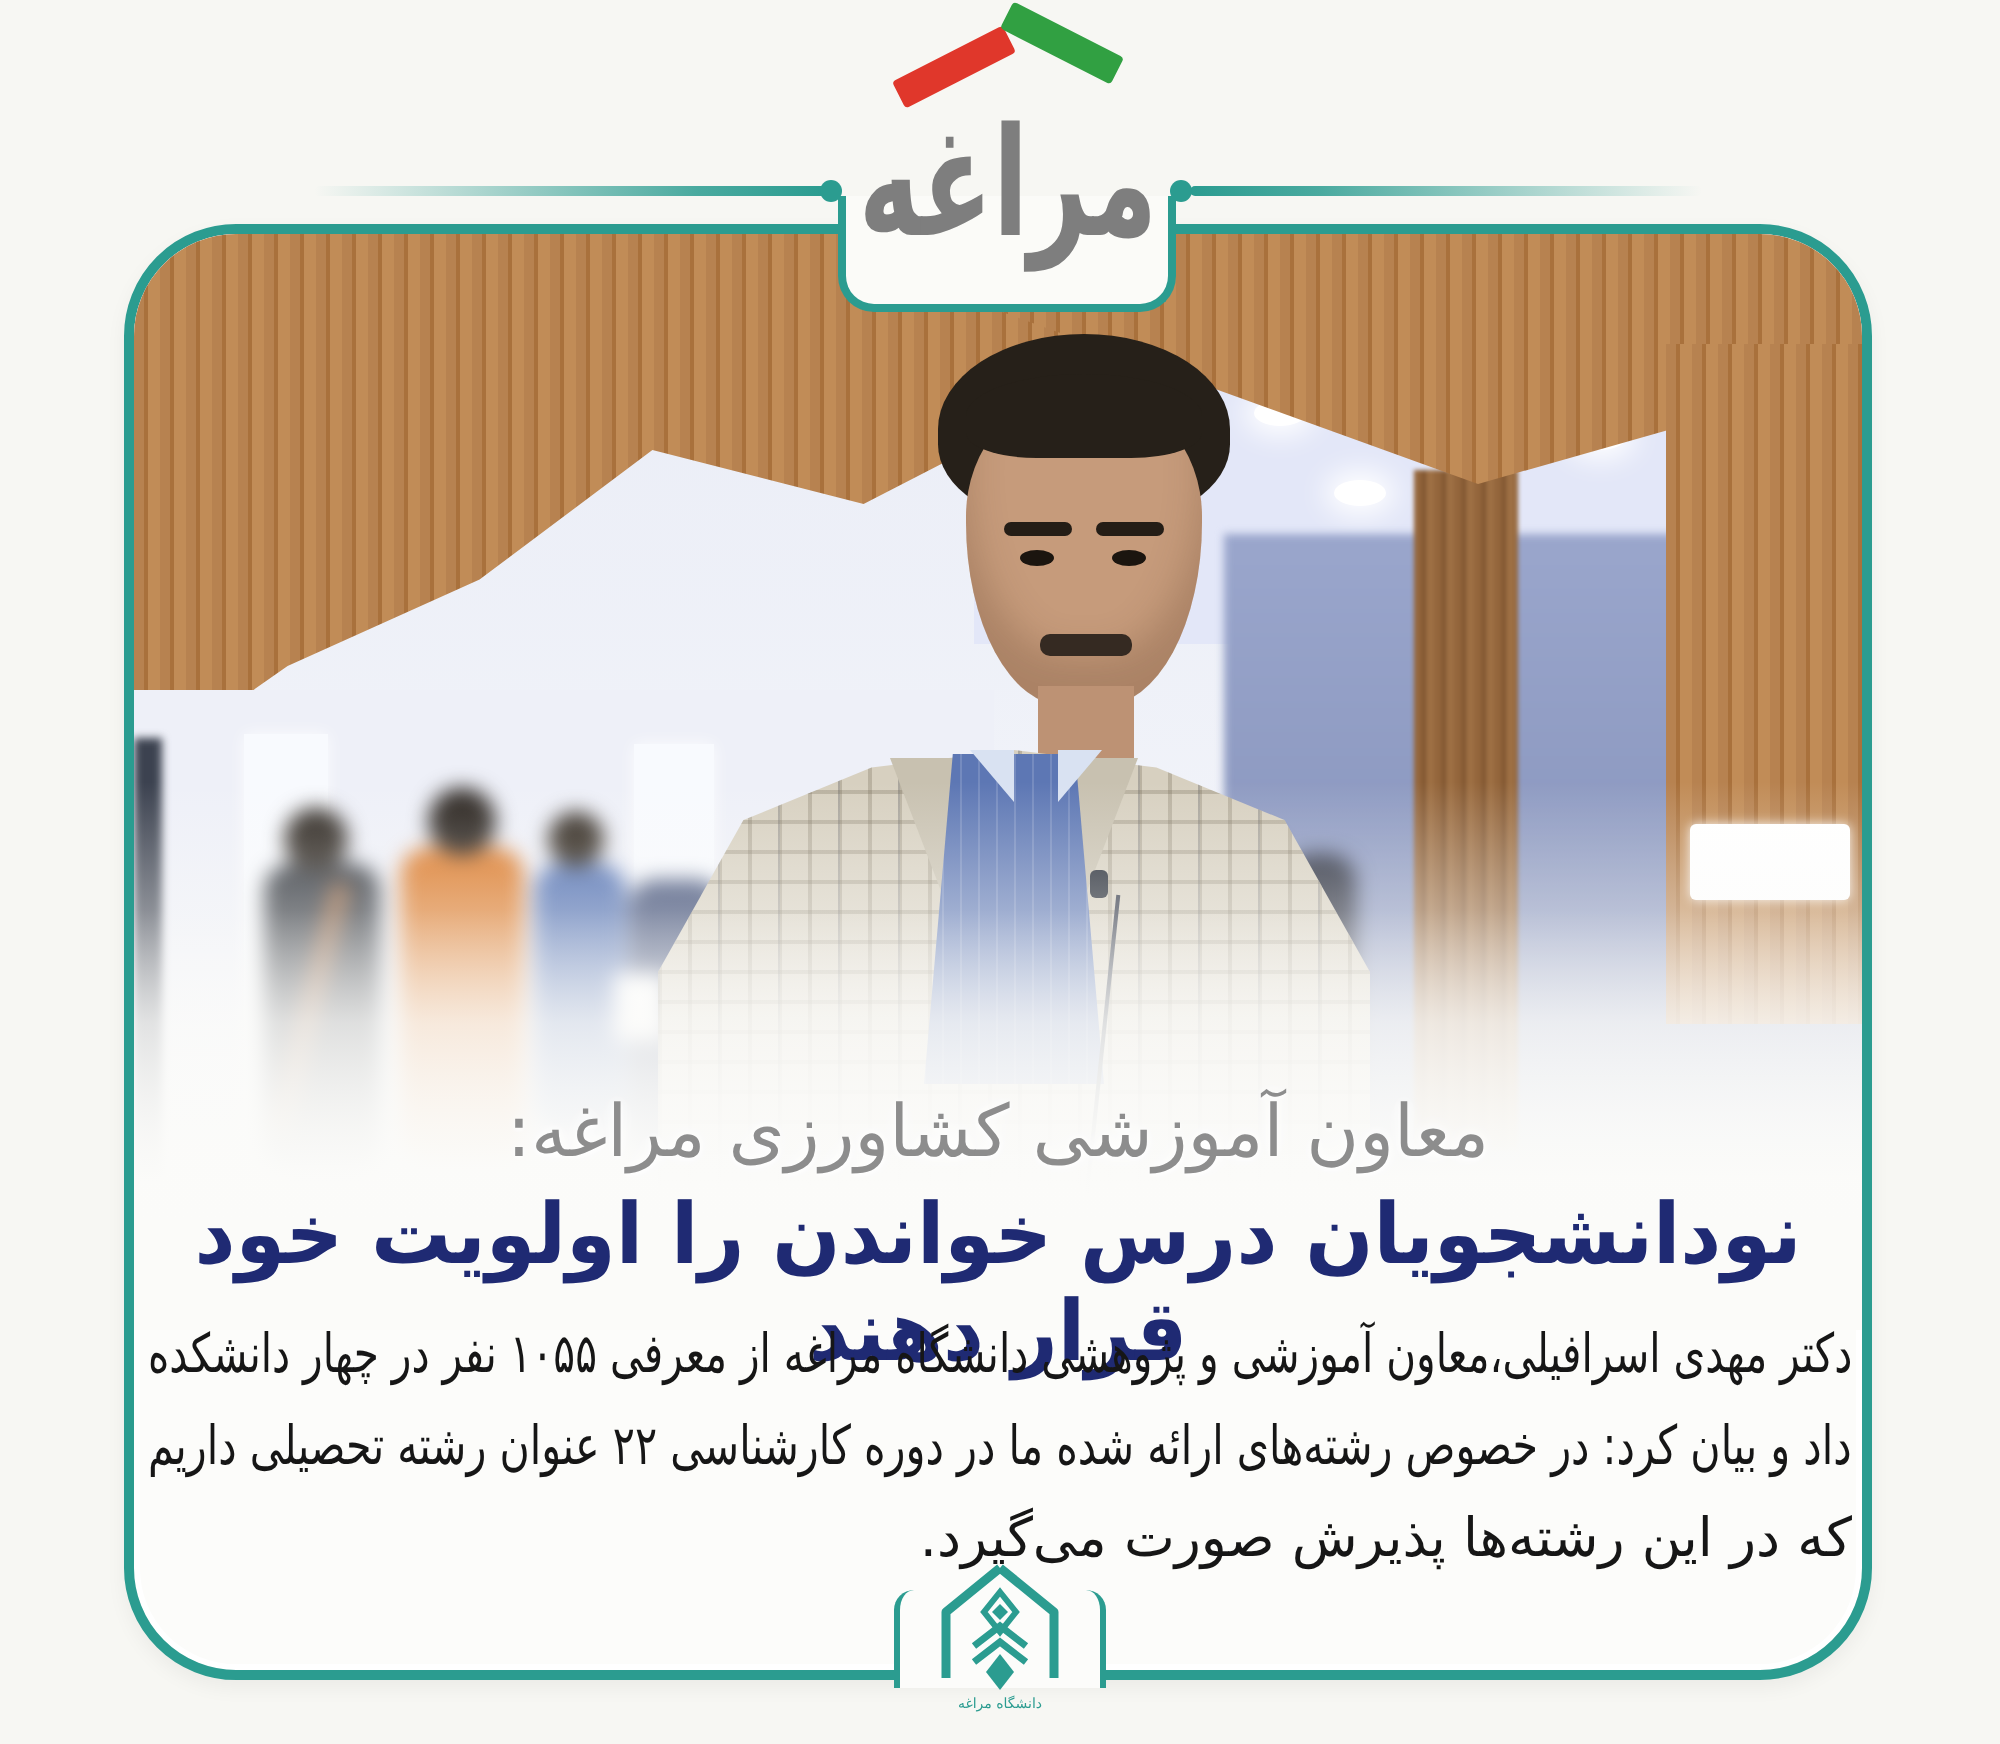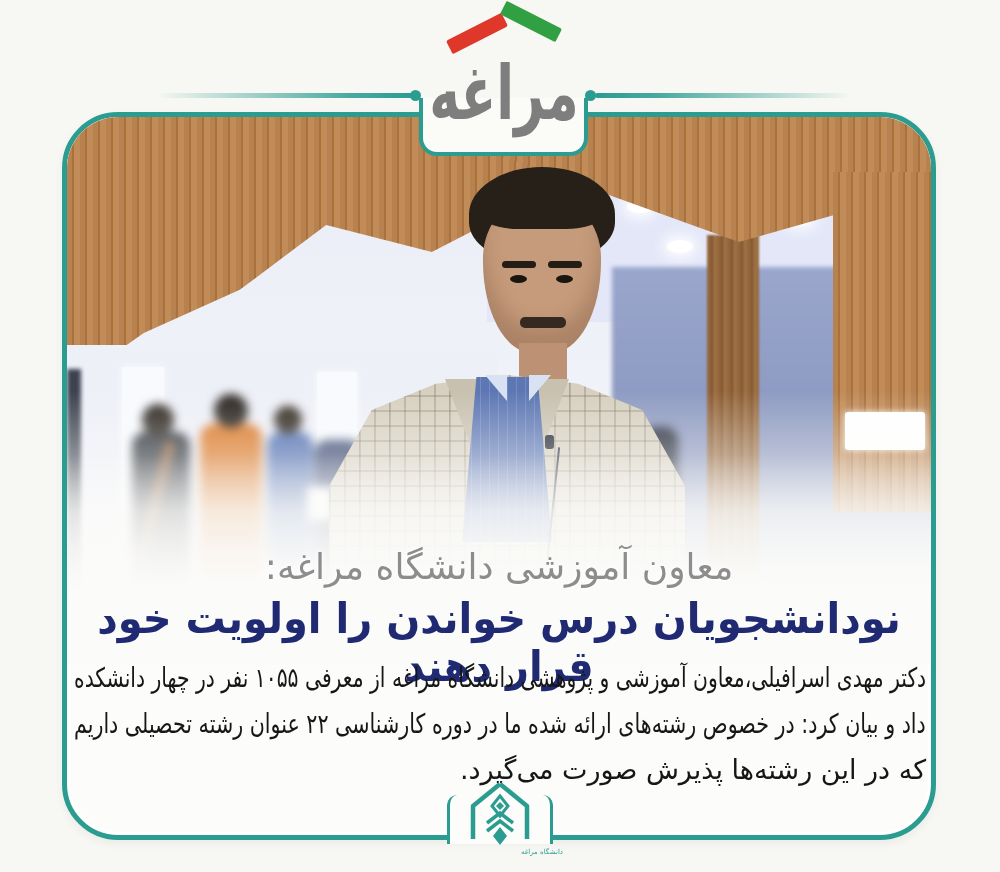--- a/index.html
+++ b/index.html
@@ -100,21 +100,21 @@
   #headline{left:62px;top:596px;width:874px;text-align:center;z-index:3;
     font-size:40px;font-weight:800;color:#1f2a73;transform:scaleY(1.05);}
   #article{left:74px;top:655px;width:852px;z-index:3;direction:rtl;}
   .bodyline-row{height:46px;text-align:right;overflow:visible;}
   .bodyline{display:inline-block;white-space:nowrap;font-size:27px;color:#161616;line-height:46px;}
   
   #bottom-tab{left:447px;top:795px;width:106px;height:49px;box-sizing:border-box;
     background:#fcfcfa;border-left:3px solid #2b9c90;border-right:3px solid #2b9c90;
     border-radius:10px 10px 0 0;z-index:4;}
   #uni-logo{left:468px;top:781px;width:64px;height:66px;z-index:6;}
-  #uni-label{left:437px;top:848px;width:126px;text-align:right;z-index:6;
+  #uni-label{left:437px;top:848px;width:126px;text-align:center;z-index:6;
     font-size:7px;color:#2b9c90;letter-spacing:1px;}
 </style>
 </head>
 <body>
 
 <div class="abs deco-line left"></div>
 <div class="abs deco-line right"></div>
 <div class="abs deco-dot left"></div>
 <div class="abs deco-dot right"></div>
 
@@ -177,21 +177,21 @@
       <div class="abs sp-collar l"></div>
       <div class="abs sp-collar r"></div>
       <div class="abs sp-mic"></div>
       <div class="abs sp-cable"></div>
     </div>
     <div class="abs ph-floor-fade"></div>
     <div class="abs ph-fade"></div>
   </div>
 </div>
 
-<div class="abs" id="caption">معاون آموزشی دانشگاه مراغه:</div>
+<div class="abs" id="caption">معاون آموزشی کشاورزی مراغه:</div>
 <div class="abs" id="headline">نودانشجویان درس خواندن را اولویت خود قرار دهند</div>
 
 <div class="abs" id="article">
   <div class="bodyline-row"><span class="bodyline stretch" style="transform-origin: right center; transform: scaleX(0.75265);">دکتر مهدی اسرافیلی،معاون آموزشی و پژوهشی دانشگاه مراغه از معرفی ۱۰۵۵ نفر در چهار دانشکده</span></div>
   <div class="bodyline-row"><span class="bodyline stretch" style="transform-origin: right center; transform: scaleX(0.764126);">داد و بیان کرد: در خصوص رشته‌های ارائه شده ما در دوره کارشناسی ۲۲ عنوان رشته تحصیلی داریم</span></div>
   <div class="bodyline-row"><span class="bodyline last" style="transform-origin: right center; transform: scaleX(1);">که در این رشته‌ها پذیرش صورت می‌گیرد.</span></div>
 </div>
 
 <div class="abs" id="bottom-tab"></div>
 <div class="abs" id="uni-logo">

